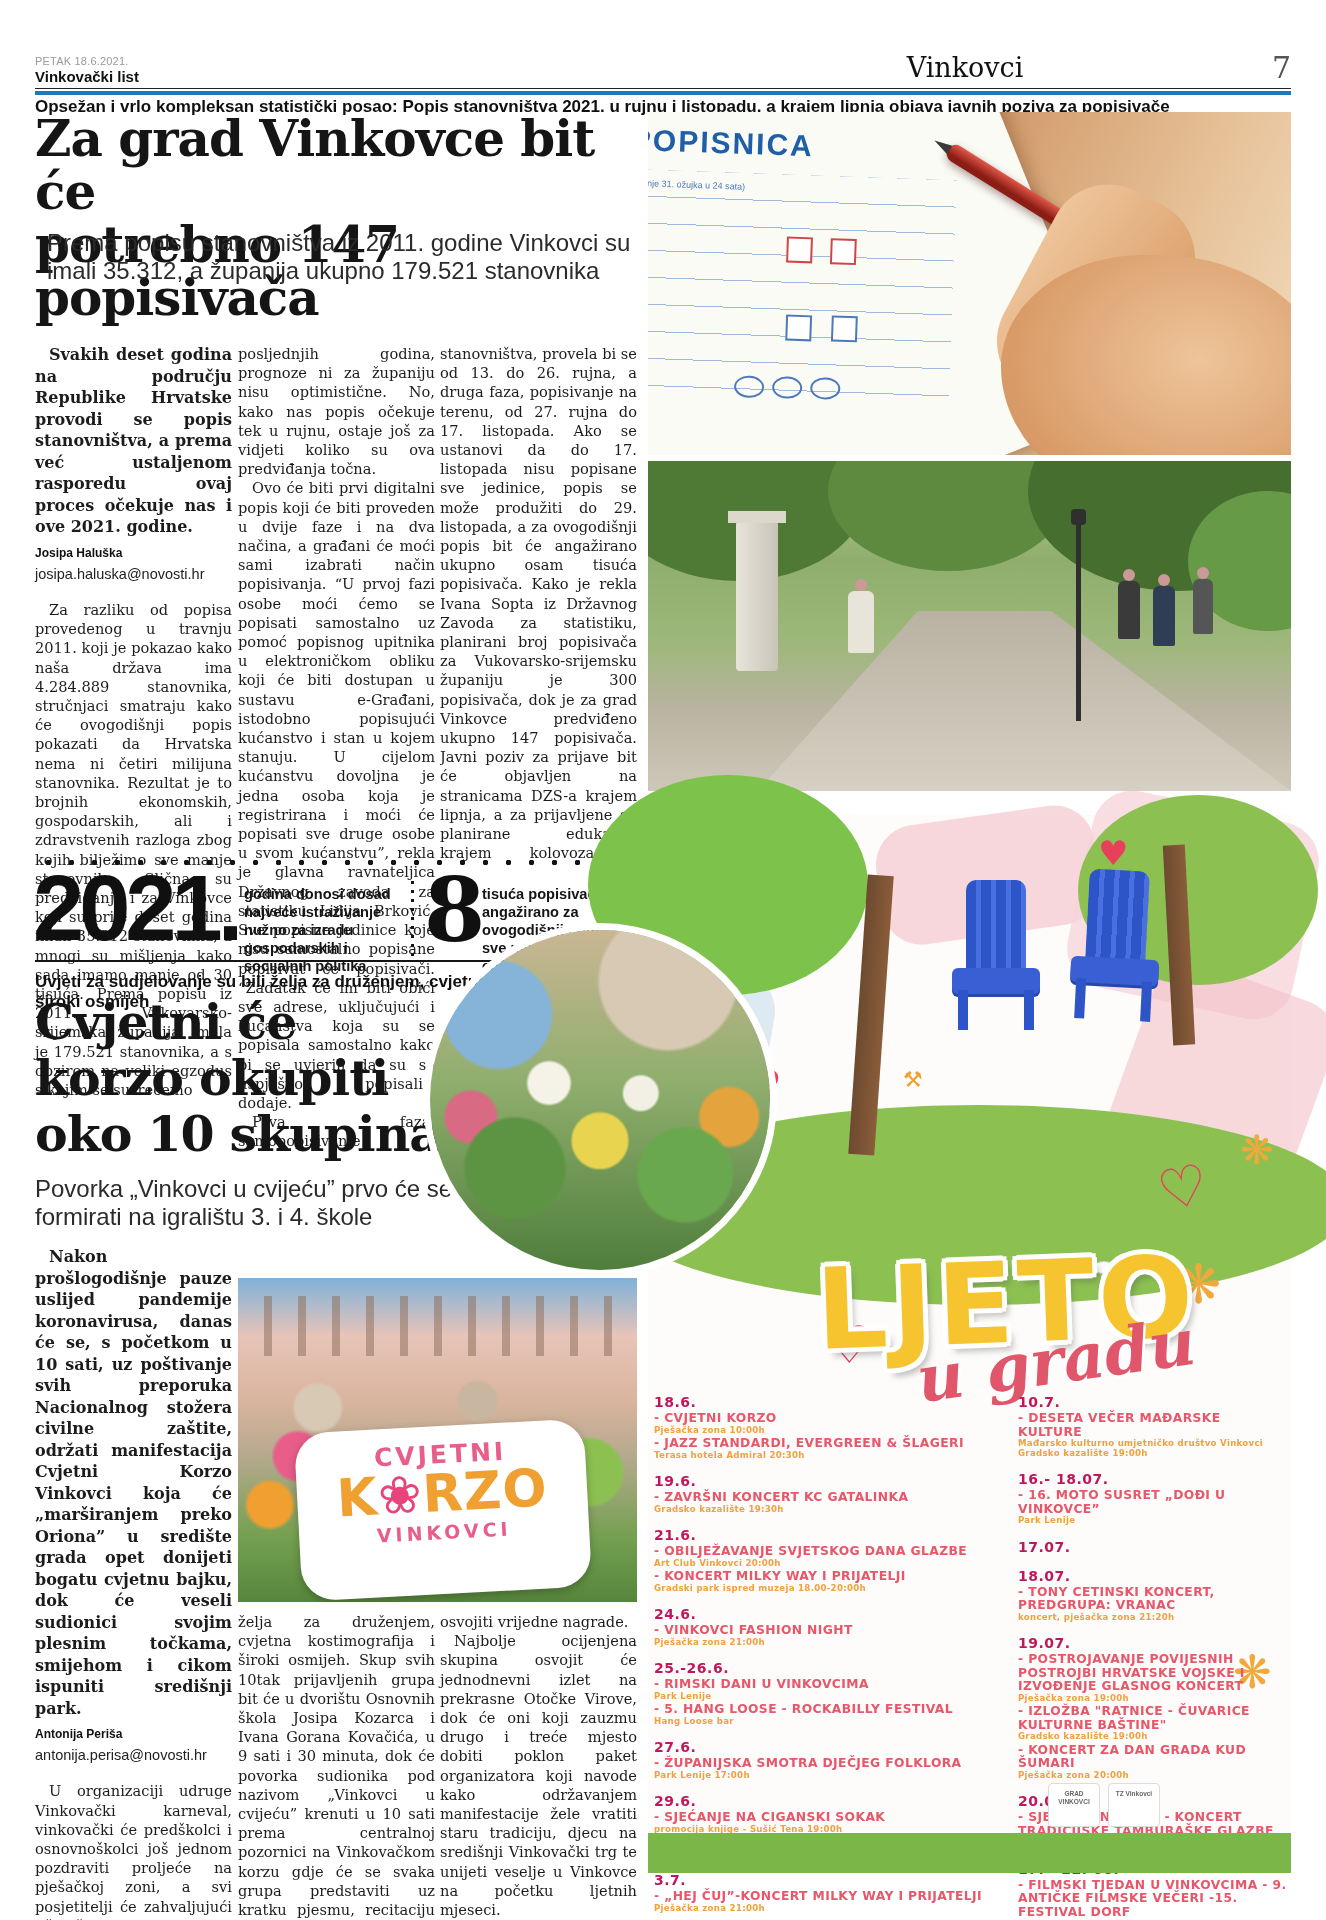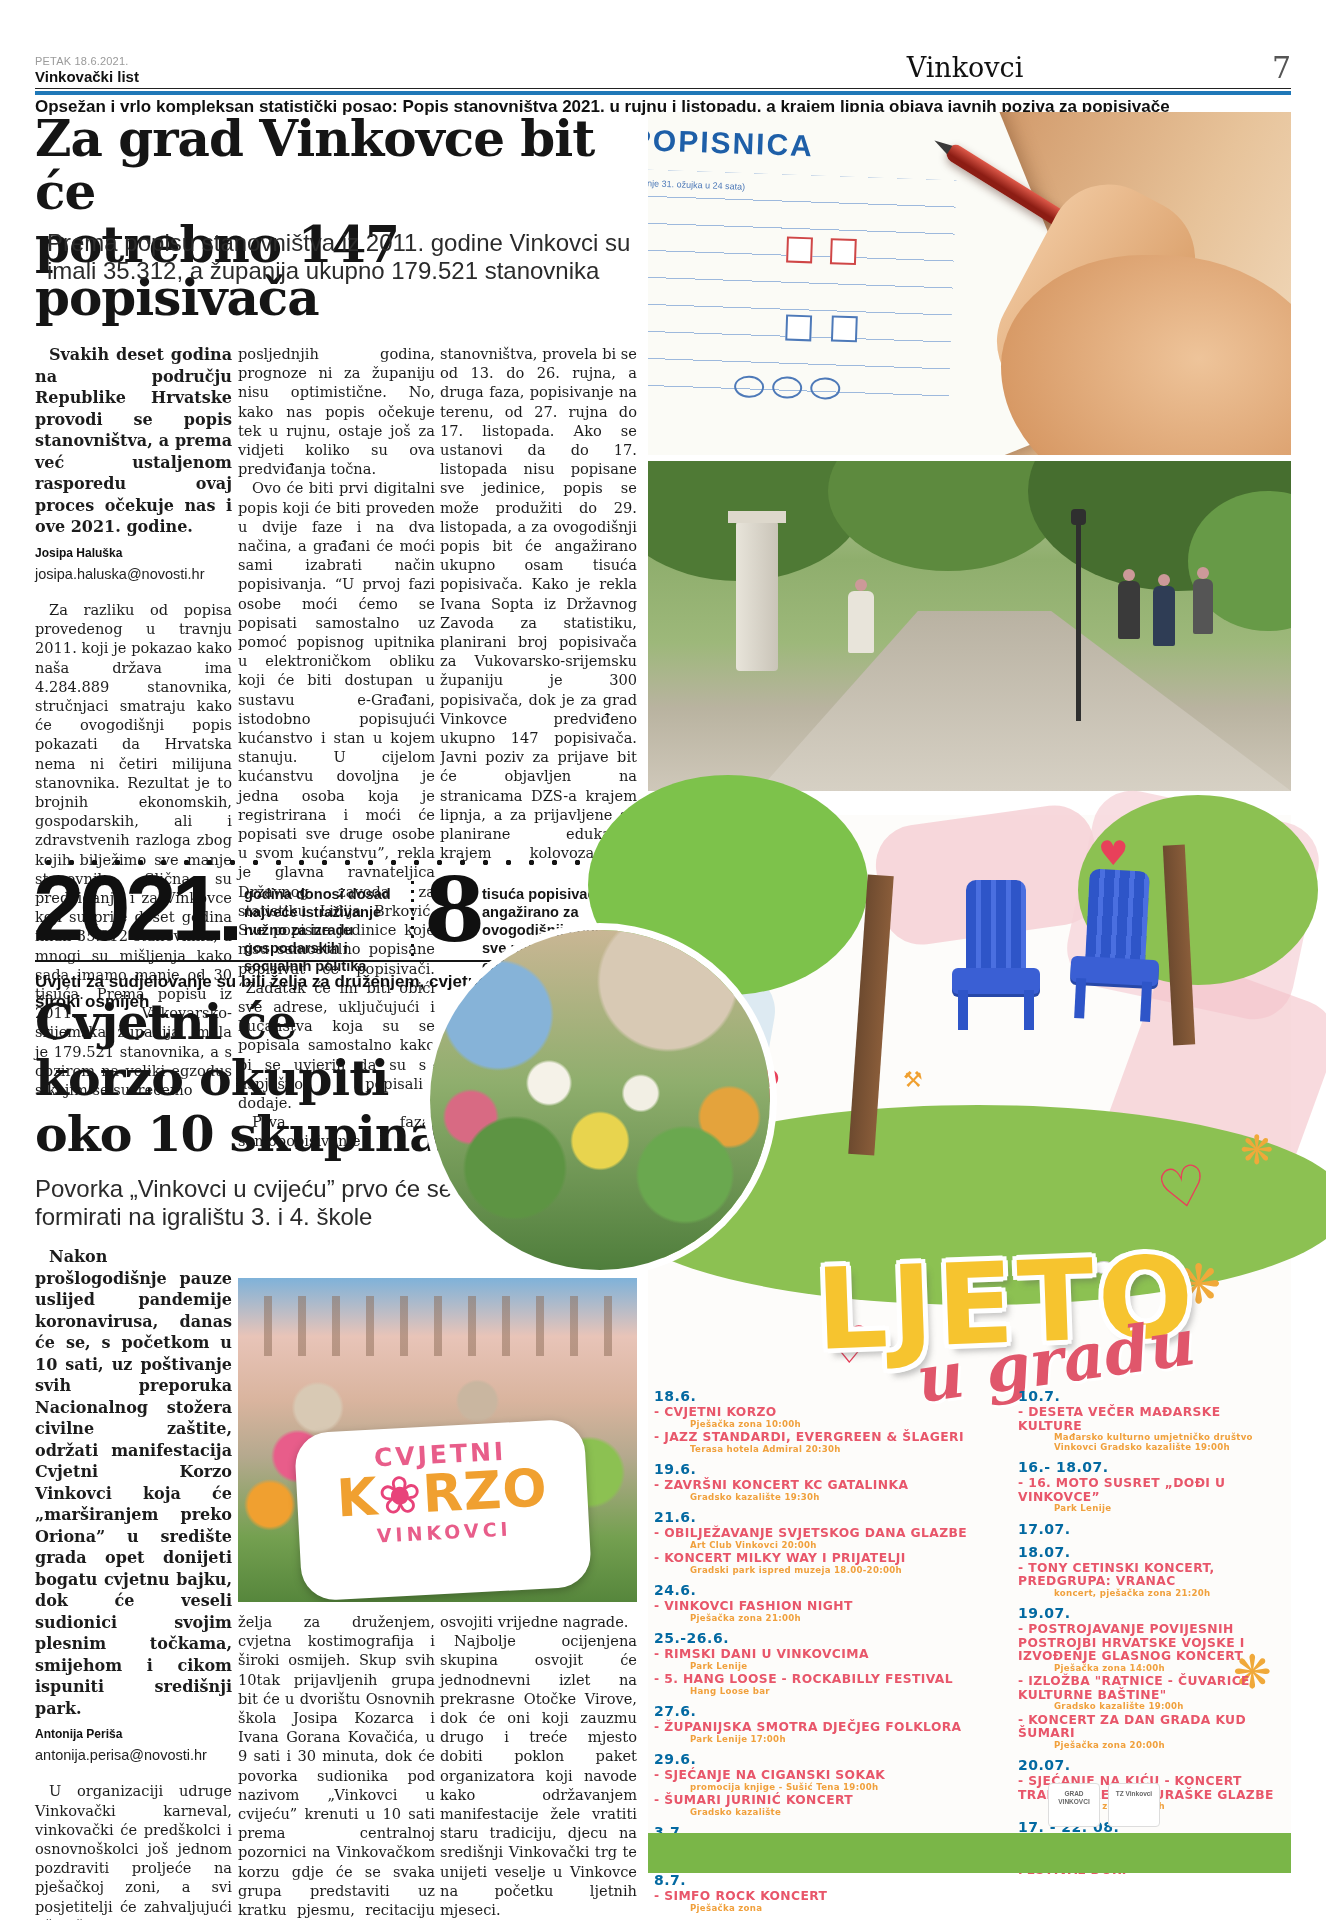--- a/index.html
+++ b/index.html
@@ -120,23 +120,23 @@
   .chair .leg1,.chair .leg2{position:absolute;top:110px;width:10px;height:40px;background:#2e55c8;}
   .chair .leg1{left:10px;} .chair .leg2{left:76px;}
   .poster-title{position:absolute;left:168px;top:438px;font-family:"DejaVu Sans",sans-serif;font-weight:bold;font-size:112px;line-height:100px;letter-spacing:4px;color:#f6c42f;transform:rotate(-2deg);
      text-shadow:-4px -4px 0 #fff,4px -4px 0 #fff,-4px 4px 0 #fff,4px 4px 0 #fff,0 -5px 0 #fff,0 5px 0 #fff,-5px 0 0 #fff,5px 0 0 #fff,6px 8px 6px rgba(80,80,80,.35);}
   .poster-title2{position:absolute;left:268px;top:508px;font-family:"DejaVu Serif",serif;font-style:italic;font-weight:bold;font-size:64px;color:#e0566b;transform:rotate(-8deg);text-shadow:2px 3px 0 #fff;}
   .glyph{position:absolute;font-family:"DejaVu Sans",sans-serif;}
 
   .events{position:absolute;width:360px;}
   .ev-left{left:6px;top:566px;}
   .ev-right{left:370px;top:566px;width:270px;}
-  .event-date{font-family:"DejaVu Sans",sans-serif;font-weight:bold;font-size:14px;color:#0369a1;margin-top:7px;letter-spacing:.5px;}
+  .event-date{font-family:"DejaVu Sans",sans-serif;font-weight:bold;font-size:14px;color:#be185d;margin-top:13px;letter-spacing:.5px;}
   .event-title{font-family:"DejaVu Sans",sans-serif;font-weight:bold;font-size:12.3px;line-height:13.5px;color:#e8566a;letter-spacing:.4px;margin-top:2px;}
-  .event-venue{font-family:"DejaVu Sans",sans-serif;font-weight:bold;font-size:8.6px;line-height:9.5px;color:#f0a03c;letter-spacing:.3px;margin-left:36px;}
+  .event-venue{font-family:"DejaVu Sans",sans-serif;font-weight:bold;font-size:8.6px;line-height:9.5px;color:#f0a03c;letter-spacing:.3px;}
 
   .poster-green-bar{position:absolute;left:0;top:1018px;width:100%;height:40px;background:#7ab648;}
   .mini-logo{position:absolute;top:968px;width:52px;height:44px;background:#fff;border:1px solid #ddd;border-radius:4px;text-align:center;font-family:"Liberation Sans",sans-serif;font-weight:bold;font-size:6.5px;color:#666;line-height:8px;padding-top:6px;box-sizing:border-box;}
 </style>
 </head>
 <body>
 
 <div id="page">
 
   <div class="abs hdr-date">PETAK 18.6.2021.</div>
@@ -447,21 +447,21 @@
               </div>
             </div>
         </div>
 
         <div class="event-group">
           <div class="event-date">19.07.</div>
           <div class="event-items">
 
               <div class="event-item">
                 <div class="event-title">- POSTROJAVANJE POVIJESNIH POSTROJBI HRVATSKE VOJSKE I IZVOĐENJE GLASNOG KONCERT</div>
-                <div class="event-venue">Pješačka zona 14:00h</div>
+                <div class="event-venue">Pješačka zona 19:00h</div>
               </div>
 
               <div class="event-item">
                 <div class="event-title">- IZLOŽBA "RATNICE - ČUVARICE KULTURNE BAŠTINE"</div>
                 <div class="event-venue">Gradsko kazalište 19:00h</div>
               </div>
 
               <div class="event-item">
                 <div class="event-title">- KONCERT ZA DAN GRADA KUD ŠUMARI</div>
                 <div class="event-venue">Pješačka zona 20:00h</div>

